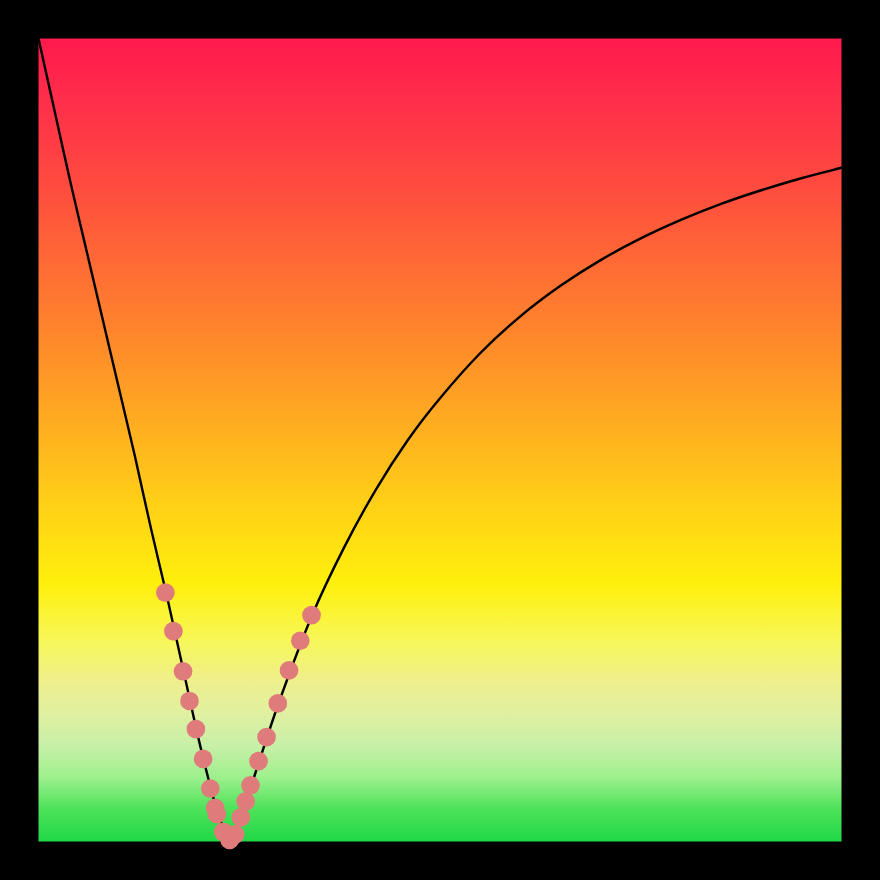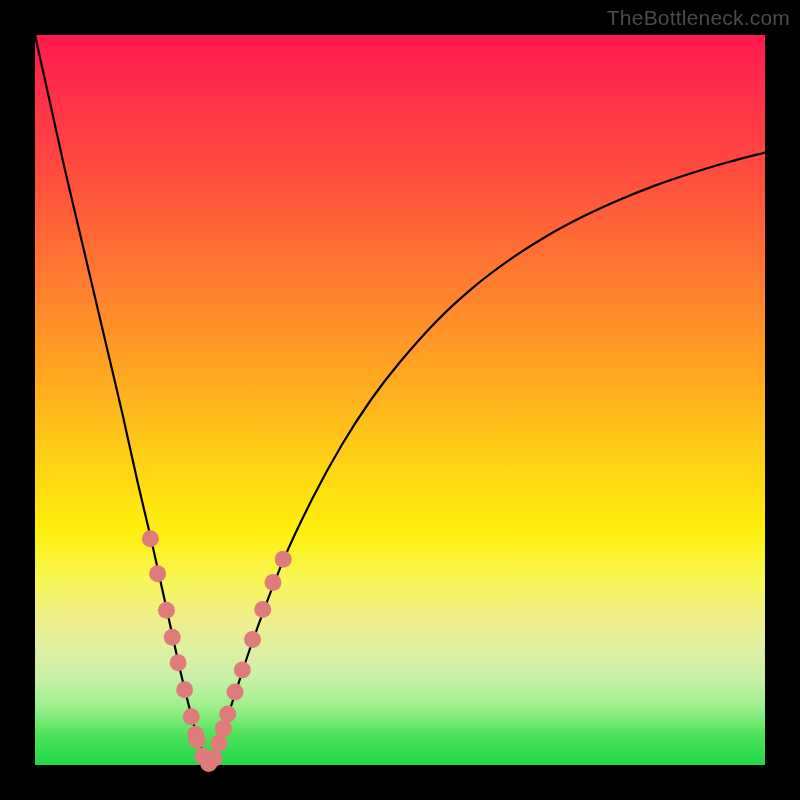--- a/index.html
+++ b/index.html
@@ -89,14 +89,13 @@
           <circle cx="192.72" cy="678.9" r="8.5" fill="#e07b7b"></circle>
           <circle cx="200.02" cy="657" r="8.5" fill="#e07b7b"></circle>
           <circle cx="207.32" cy="635.1" r="8.5" fill="#e07b7b"></circle>
           <circle cx="217.54" cy="604.44" r="8.5" fill="#e07b7b"></circle>
           <circle cx="227.76" cy="574.51" r="8.5" fill="#e07b7b"></circle>
           <circle cx="237.98000000000002" cy="547.5" r="8.5" fill="#e07b7b"></circle>
           <circle cx="248.20000000000002" cy="524.14" r="8.5" fill="#e07b7b"></circle>
         </g>
     </svg>
   </div>
-  <div class="watermark">TheBottleneck.com</div>
 </div>
 
 </body></html>

